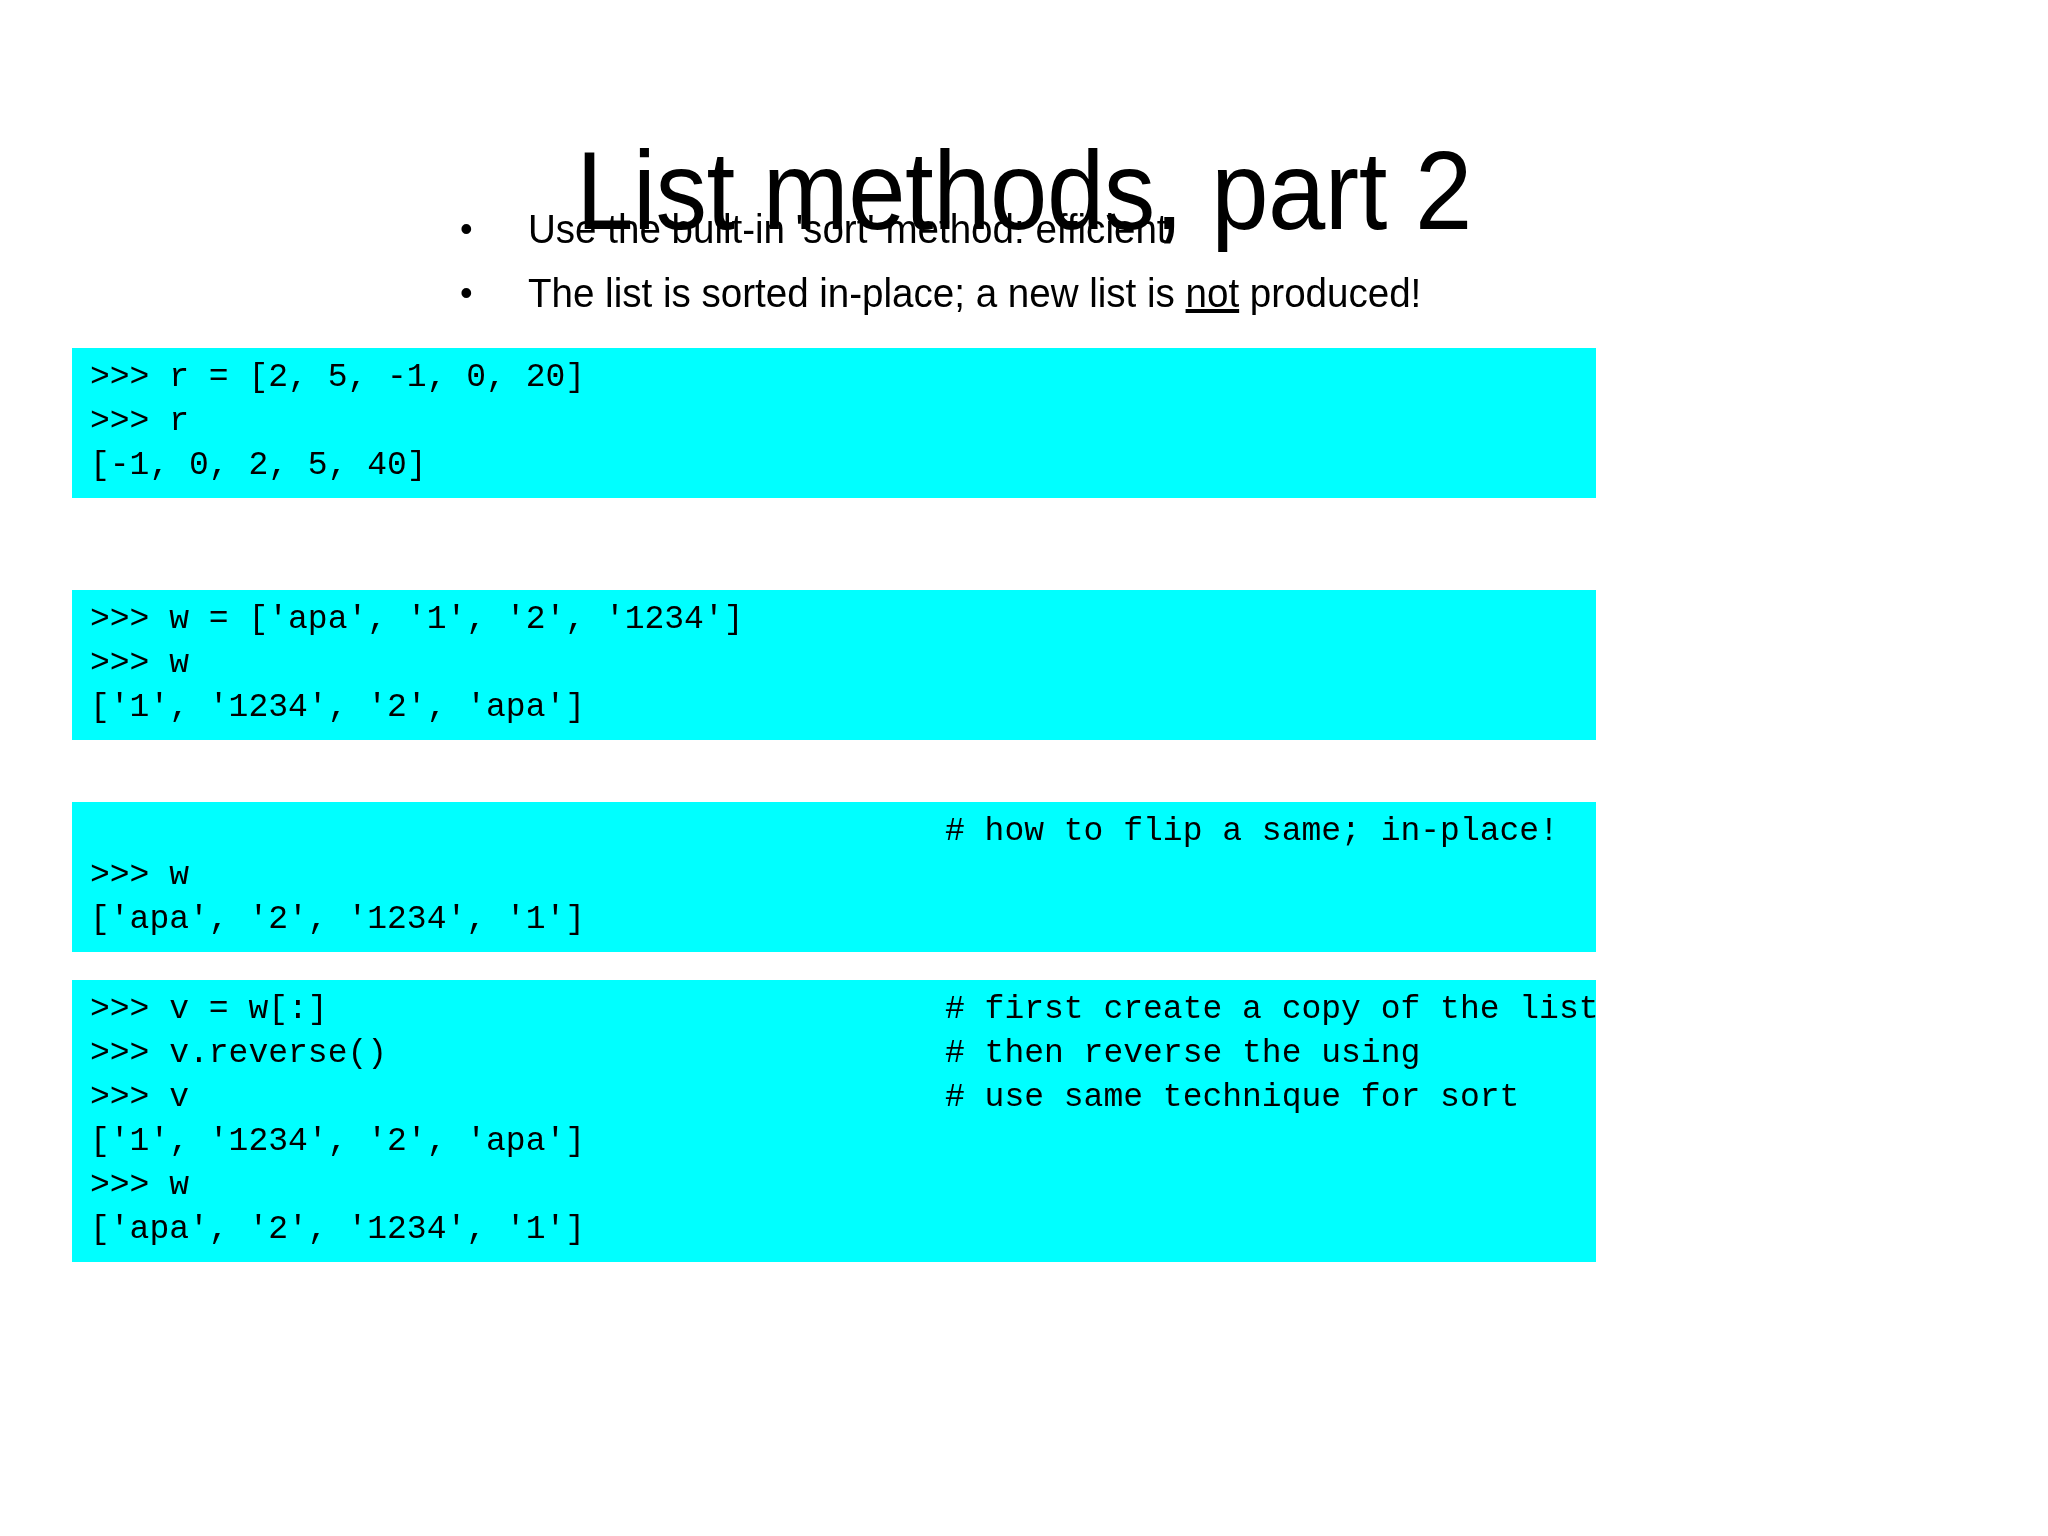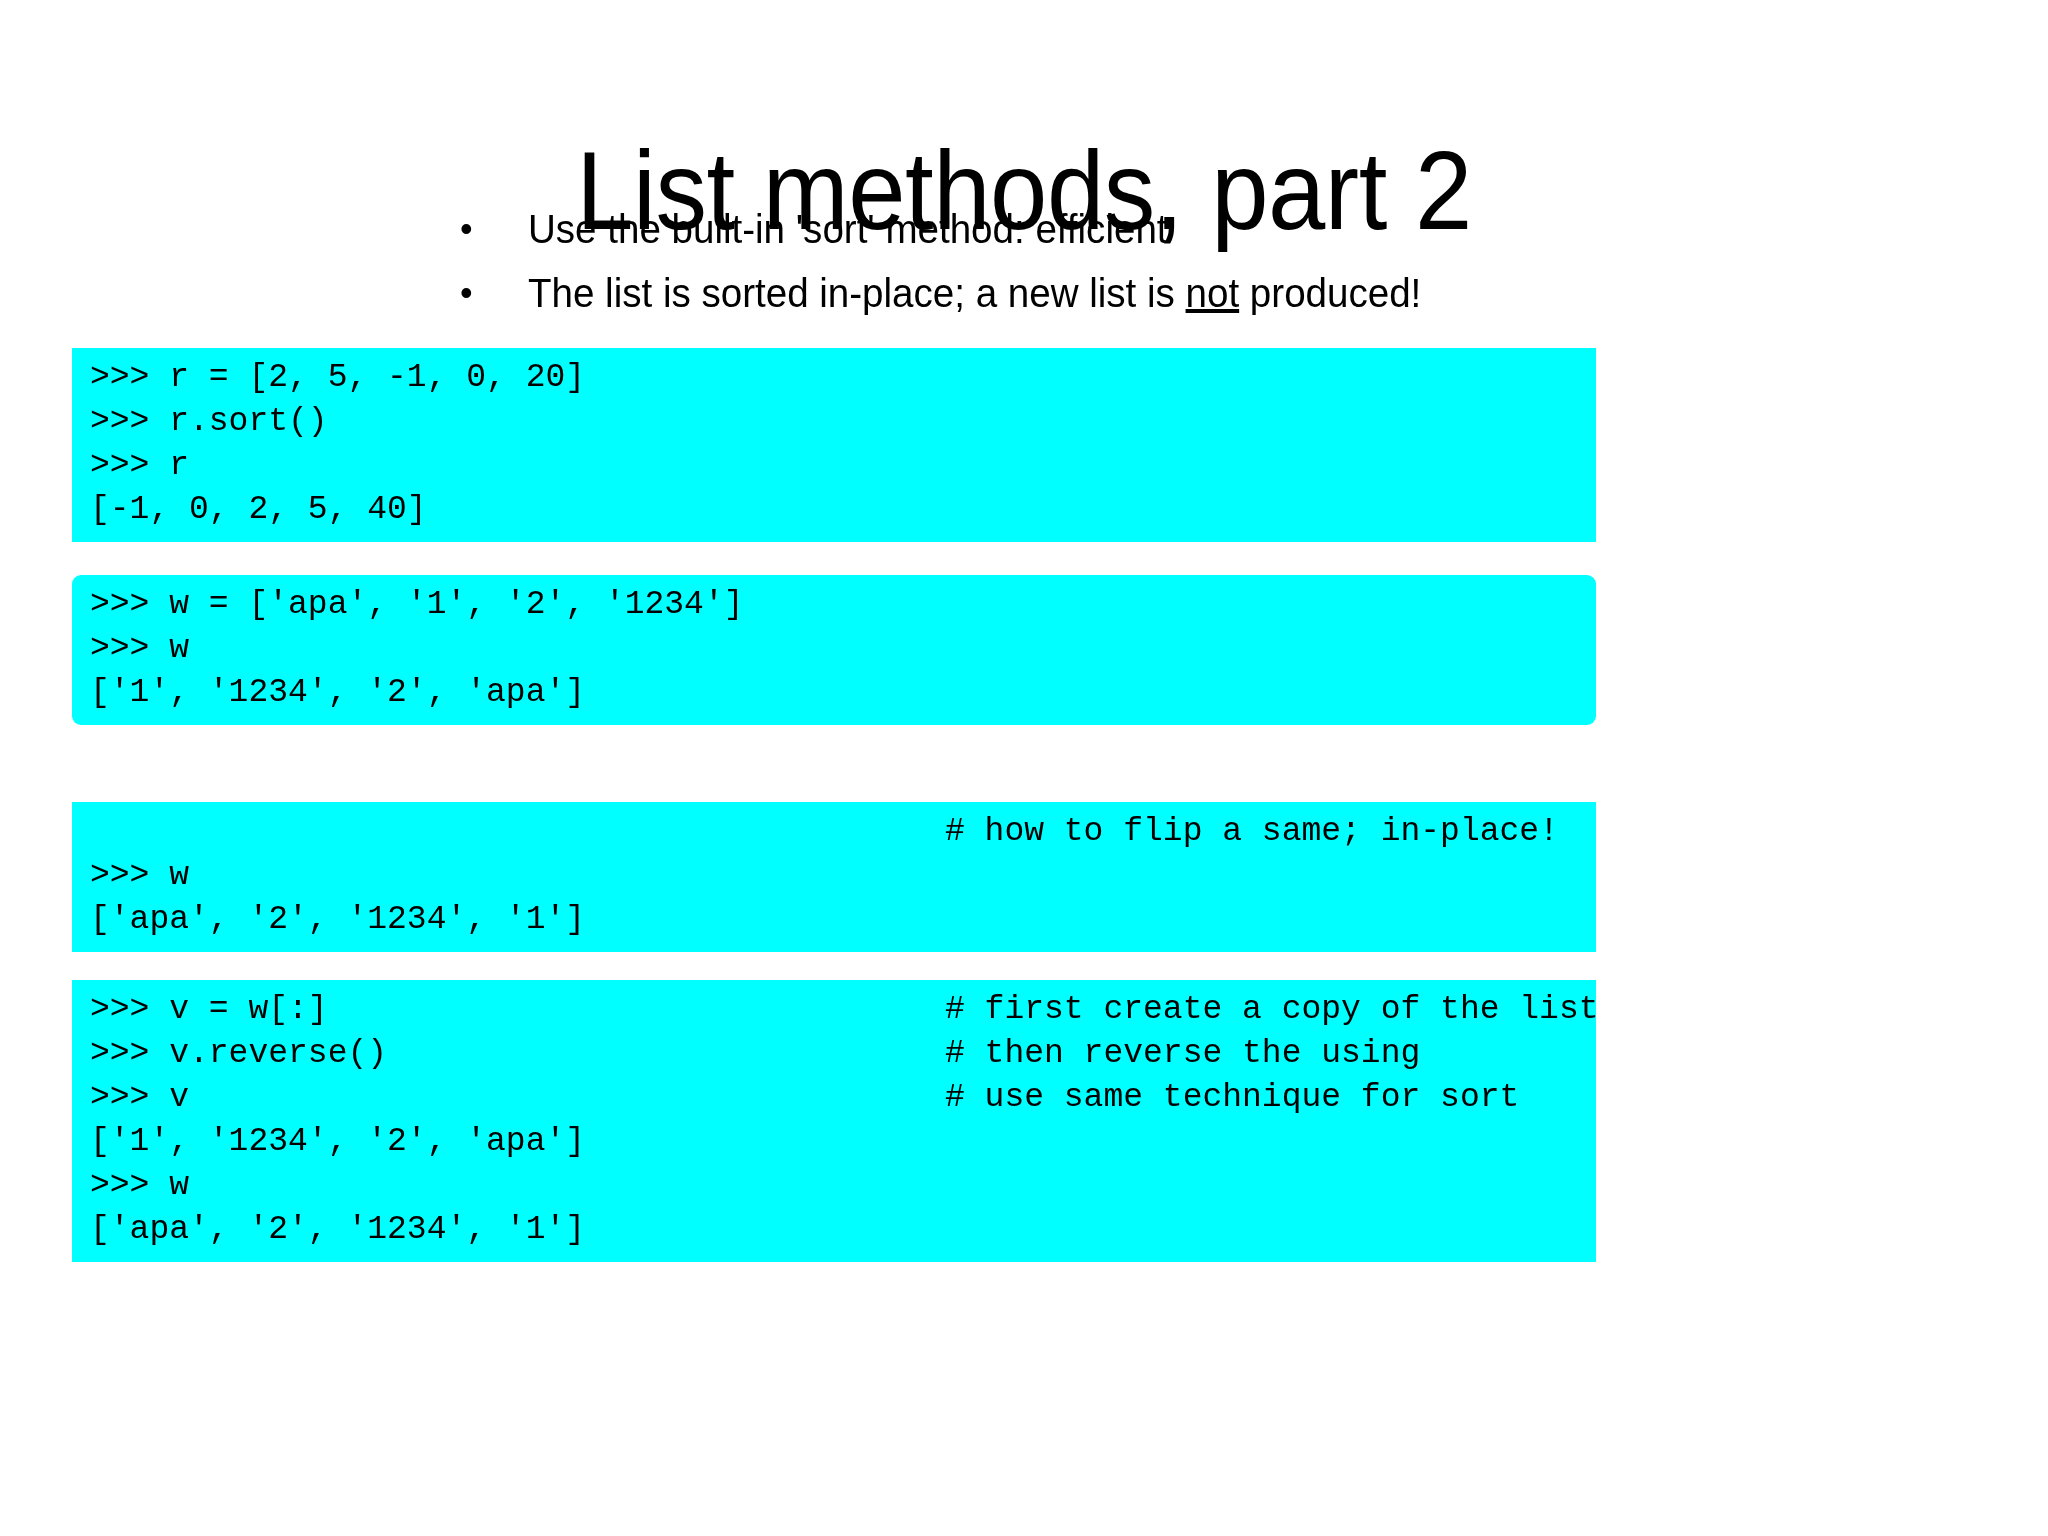--- a/index.html
+++ b/index.html
@@ -81,21 +81,21 @@
   
   .code-block {
     position: absolute;
     left: 72px;
     width: 1524px;
     background: #00ffff;
     box-sizing: border-box;
     padding: 8px 0 10px 0;
   }
   #code-block-1 { top: 348px; }
-  #code-block-2 { top: 575px; border-radius: 9px; }
+  #code-block-2 { top: 590px; }
   #code-block-3 { top: 802px; }
   #code-block-4 { top: 980px; }
 
   .code-line {
     position: relative;
     height: 44px;
     line-height: 44px;
     white-space: pre;
     font-family: "Liberation Mono", "DejaVu Sans Mono", monospace;
     font-size: 33px;
@@ -134,24 +134,20 @@
     </div>
 
   </div>
 
   <div class="code-block" id="code-block-1">
     <div class="code-line">
       <span class="code-text">&gt;&gt;&gt; r = [2, 5, -1, 0, 20]</span>
       <span class="code-comment"></span>
     </div>
     <div class="code-line">
-      <span class="code-text">&gt;&gt;&gt; r.sort()</span>
-      <span class="code-comment"></span>
-    </div>
-    <div class="code-line">
       <span class="code-text">&gt;&gt;&gt; r</span>
       <span class="code-comment"></span>
     </div>
     <div class="code-line">
       <span class="code-text">[-1, 0, 2, 5, 40]</span>
       <span class="code-comment"></span>
     </div>
   </div>
 
   <div class="code-block" id="code-block-2">

